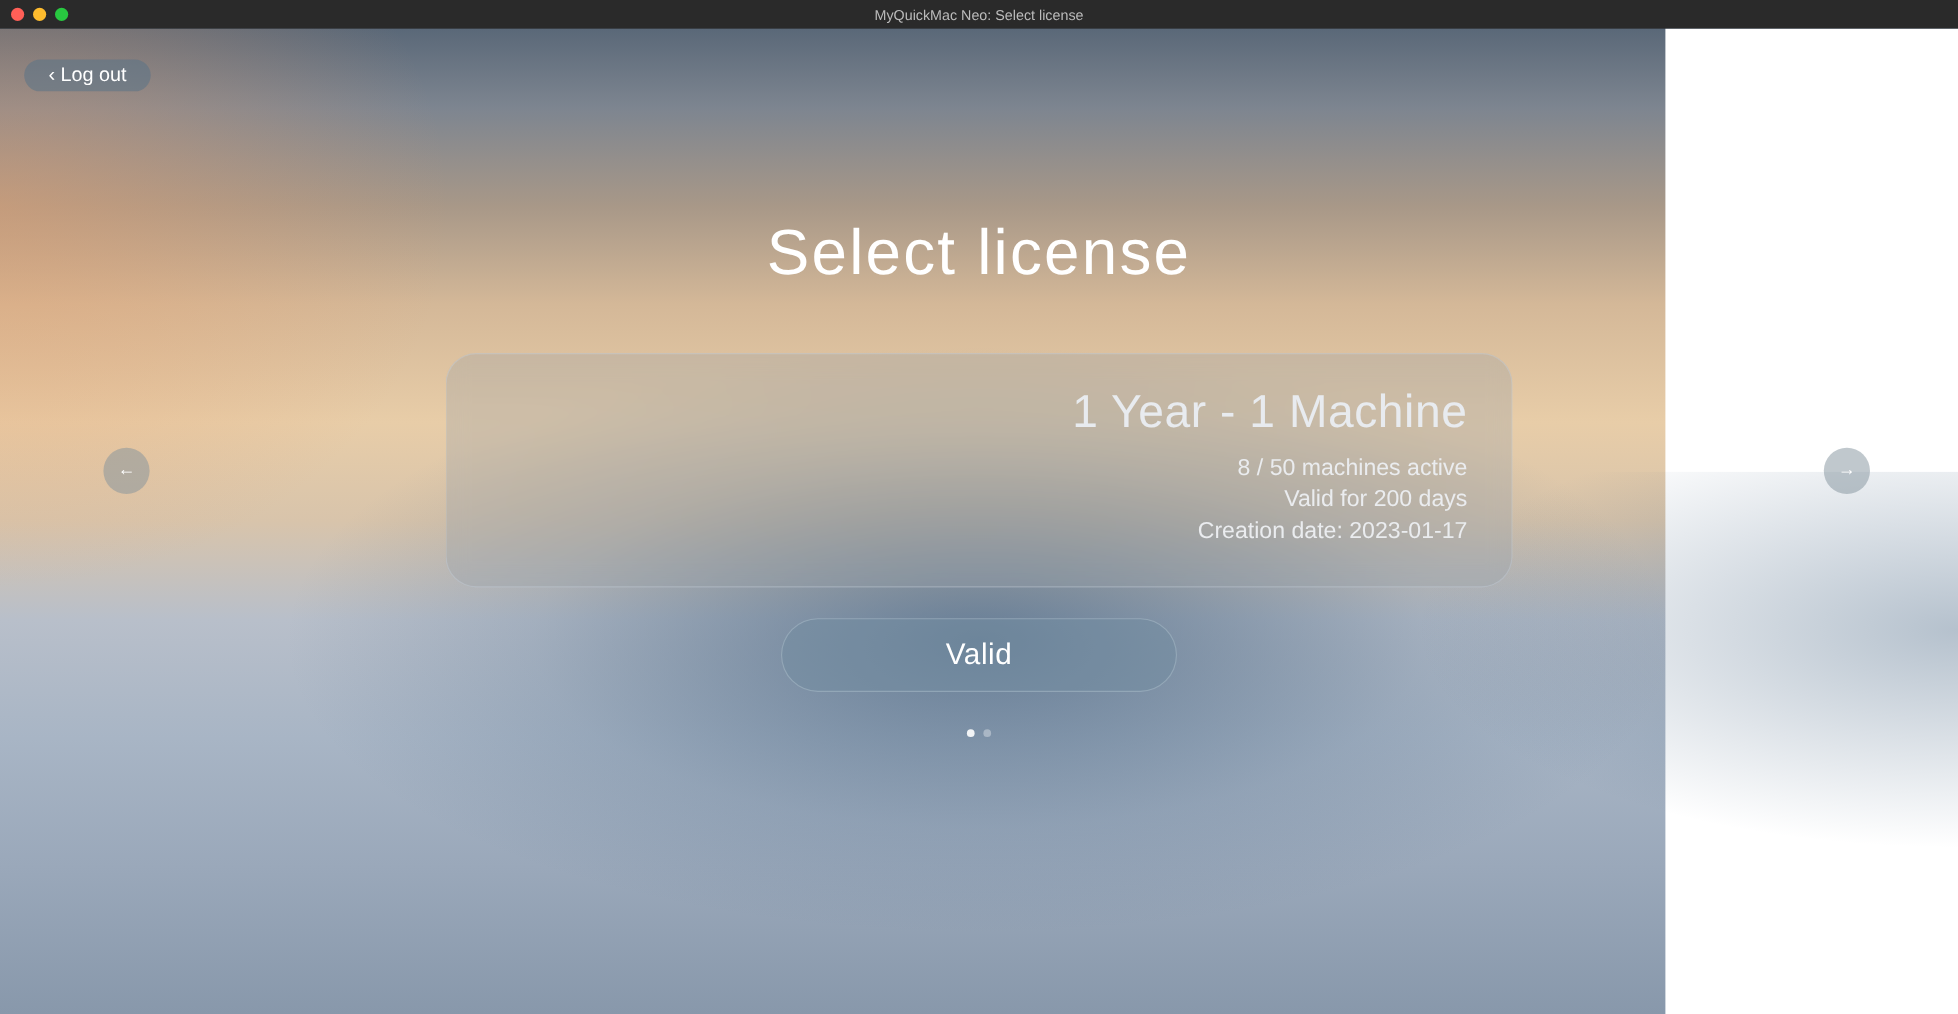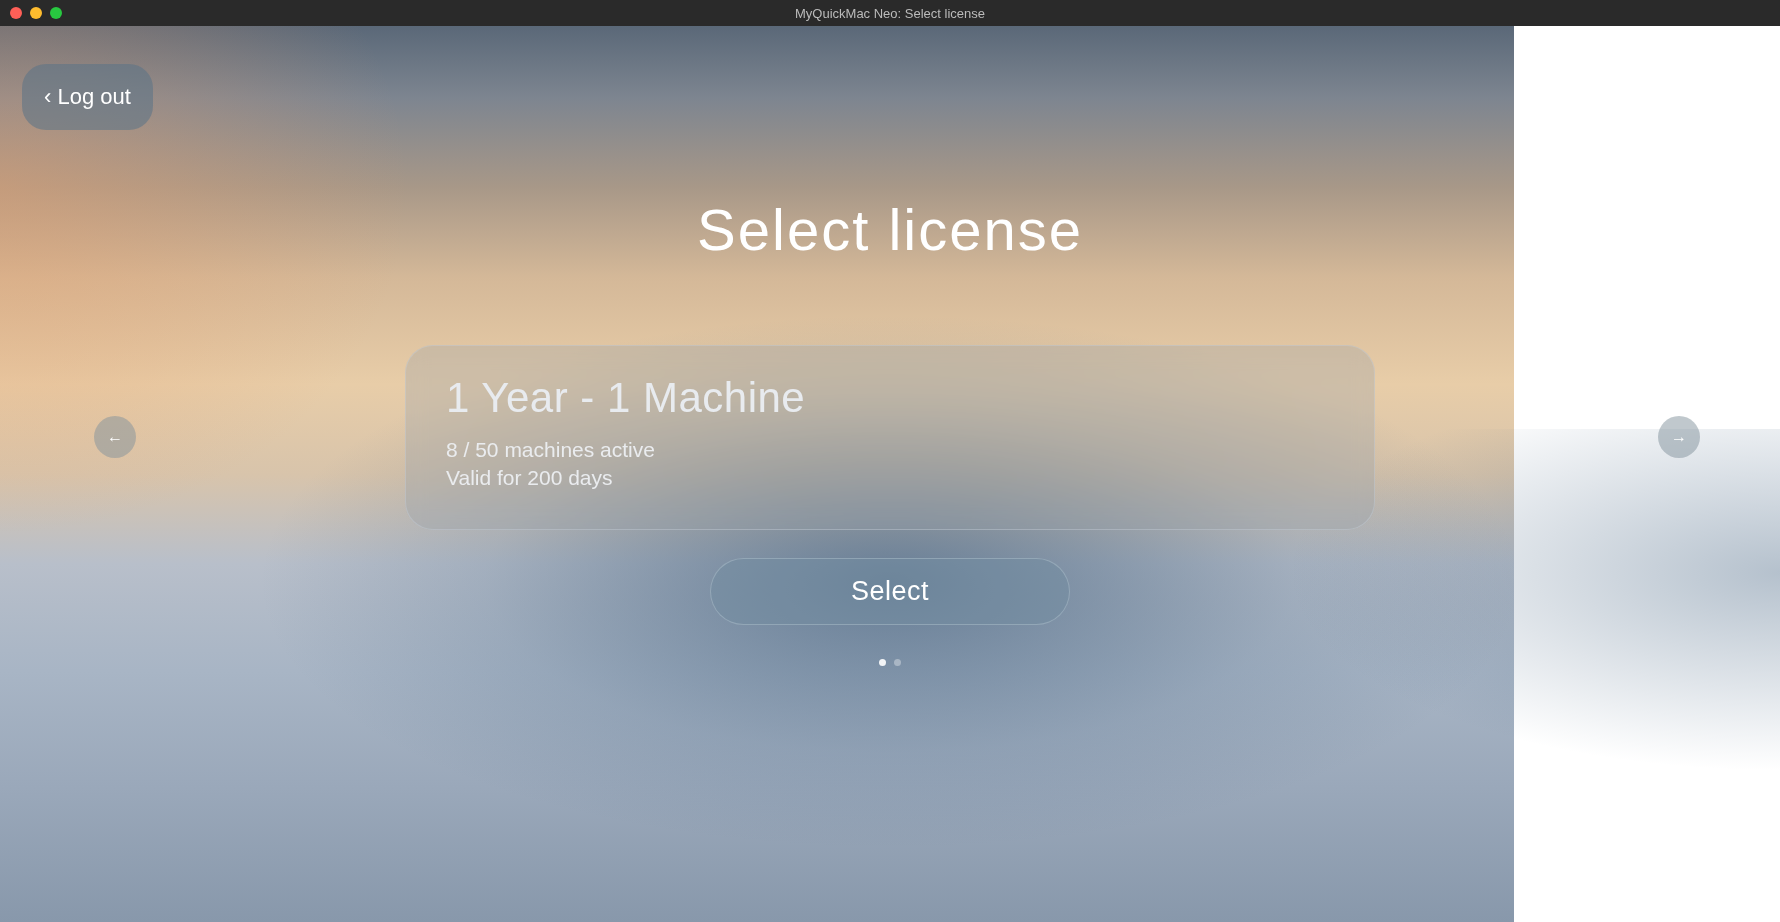--- a/index.html
+++ b/index.html
@@ -95,28 +95,28 @@
       right: 0;
       top: 45%;
       width: 30%;
       height: 40%;
       background: radial-gradient(ellipse at 100% 40%, rgba(70, 100, 130, 0.4) 0%, transparent 65%);
       pointer-events: none;
     }
 
     .logout-button {
       position: absolute;
-      top: 38px;
+      top: 28px;
       left: 22px;
       background: rgba(90, 115, 135, 0.55);
       border: none;
       border-radius: 24px;
-      padding: 20px 22px;
-      color: #ffffff;
-      font-size: 22px;
+      padding: 4px 22px;
+      color: #ffffff;
+      font-size: 18px;
       font-weight: 300;
       cursor: pointer;
       z-index: 10;
       font-family: inherit;
     }
 
     .main-area {
       position: absolute;
       top: 0;
       left: 0;
@@ -127,21 +127,21 @@
       align-items: center;
       padding-top: 170px;
       z-index: 5;
     }
 
     .page-title {
       font-size: 58px;
       font-weight: 300;
       color: #ffffff;
       letter-spacing: 2px;
-      margin-bottom: 82px;
+      margin-bottom: 58px;
     }
 
     .carousel {
       display: flex;
       align-items: center;
       justify-content: center;
       width: 100%;
       position: relative;
     }
 
@@ -171,21 +171,21 @@
     }
 
     .license-card {
       width: 970px;
       background: rgba(150, 160, 170, 0.3);
       border: 1px solid rgba(200, 210, 220, 0.4);
       border-radius: 28px;
       padding: 28px 40px 36px 40px;
       display: flex;
       flex-direction: column;
-      align-items: flex-start;
+      align-items: flex-end;
       backdrop-filter: blur(10px);
     }
 
     .license-title {
       font-size: 42px;
       font-weight: 300;
       color: #e8ebef;
       margin-bottom: 14px;
       letter-spacing: 0.5px;
     }
@@ -267,29 +267,30 @@
       <div class="carousel">
 
         <button class="nav-arrow prev">
           <span>←</span>
         </button>
 
         <div class="license-card">
           <div class="license-title">1 Year - 1 Machine</div>
           <div class="license-detail">8 / 50 machines active</div>
           <div class="license-detail">Valid for 200 days</div>
+          <div class="license-detail">Creation date: 2023-01-17</div>
         </div>
 
         <button class="nav-arrow next">
           <span>→</span>
         </button>
 
       </div>
 
-      <button class="select-button">Select</button>
+      <button class="select-button">Valid</button>
 
       <div class="pagination">
         <div class="page-dot active"></div>
         <div class="page-dot"></div>
       </div>
 
     </div>
 
   </div>
 

